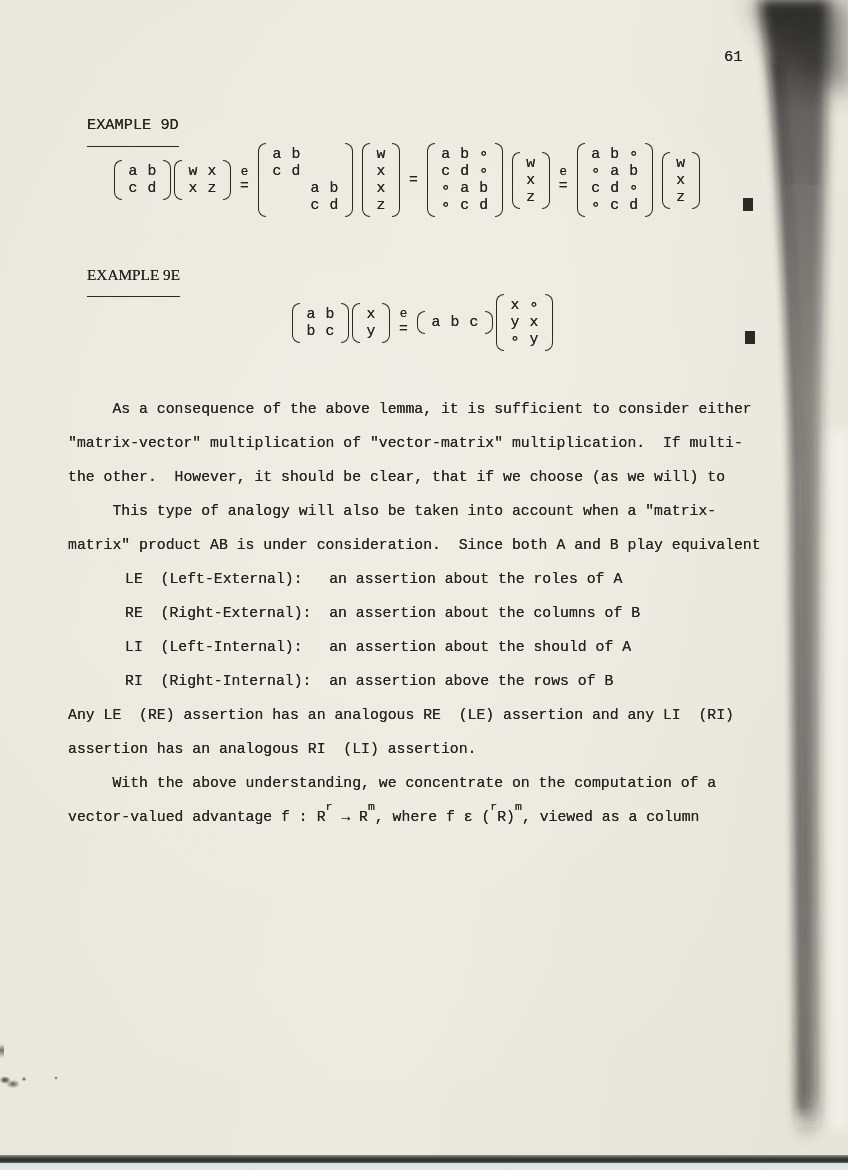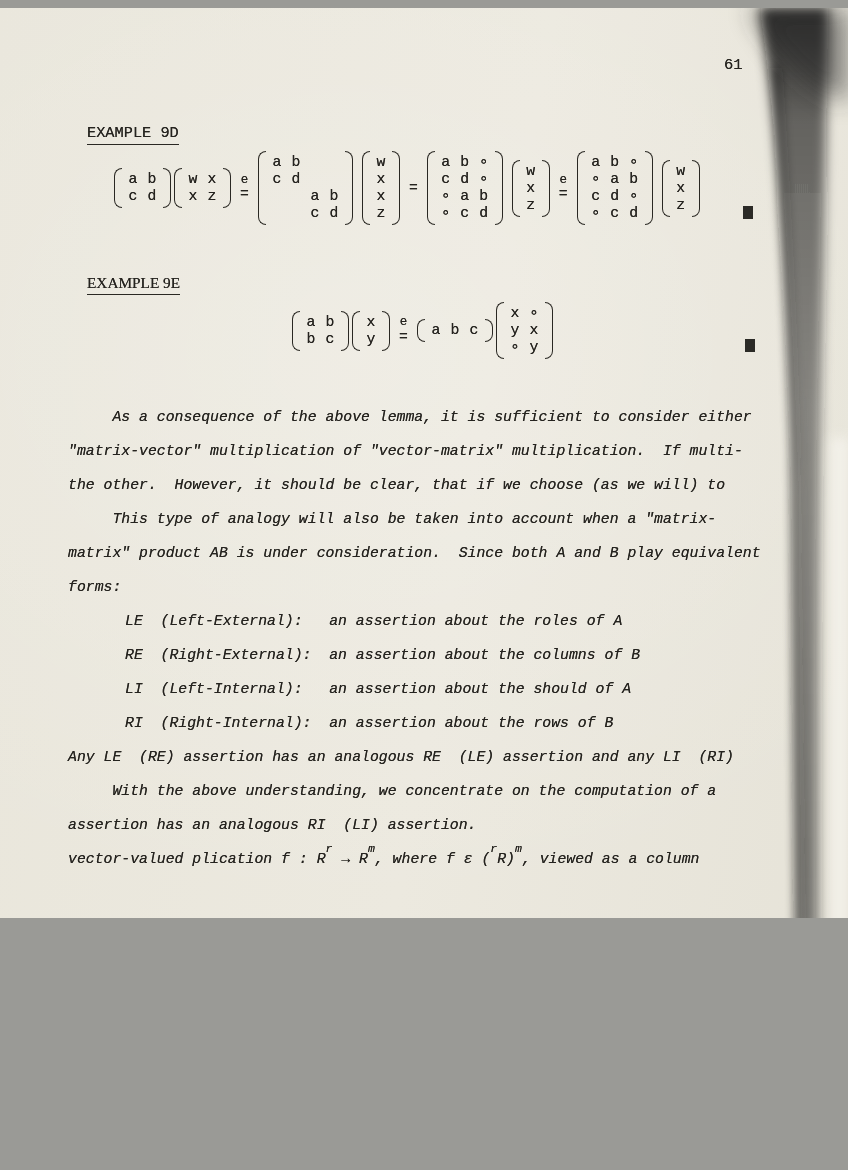--- a/index.html
+++ b/index.html
@@ -1,27 +1,26 @@
 <!DOCTYPE html>
 <html><head>
 <meta charset="utf-8">
 <style>
   html,body{margin:0;padding:0;background:#9a9a96;}
   .page{
-    position:relative;width:848px;height:910px;overflow:hidden;
+    position:relative;width:848px;height:1170px;overflow:hidden;
     background:
       radial-gradient(ellipse 120% 90% at 42% 38%, rgba(255,255,255,.20), rgba(255,255,255,0) 70%),
       linear-gradient(100deg, #e9e6db 0%, #ece9df 55%, #e6e3d8 100%);
     font-family:"Liberation Mono","DejaVu Sans Mono",monospace;
     color:#25231f;
     text-shadow:0 0 .5px rgba(37,35,31,.85);
-    margin-top:8px;
   }
   .pagenum{position:absolute;left:724px;top:48px;font-size:15.5px;}
-  .heading{position:absolute;font-size:15.3px;white-space:pre;padding-bottom:2px;border-bottom:1.7px solid #2a2823;}
+  .heading{position:absolute;font-size:15.3px;white-space:pre;padding-bottom:12px;border-bottom:1.7px solid #2a2823;}
   .h9d{left:87px;top:116px;}
   .h9e{left:87px;top:266px;font-family:Liberation Serif, serif;}
 
   
   .eq{position:absolute;display:flex;align-items:center;gap:9px;font-size:14.8px;}
   .eq1{left:114px;top:143px;}
   .eq2{left:292px;top:294px;}
   .group{display:inline-flex;align-items:center;gap:3px;}
   .mx{display:inline-flex;align-items:stretch;}
   .pl,.pr{width:7px;flex:none;}
@@ -31,21 +30,21 @@
   .mrow{display:flex;}
   .mcell{width:14px;height:17px;line-height:17px;text-align:center;}
   .mcell + .mcell{margin-left:5px;}
   .eeq{display:inline-flex;flex-direction:column;align-items:center;line-height:1;}
   .eeq .etop{font-size:12.5px;margin-bottom:1px;}
   .sym{line-height:1;}
   .qed{position:absolute;width:10px;height:13px;background:#2b2a26;}
 
   
   .body-text{position:absolute;left:68px;top:392px;width:724px;font-size:14.8px;}
-  .line{height:34px;line-height:34px;white-space:pre;font-style:italic;}
+  .line{height:34px;line-height:34px;white-space:pre;}
   .indent-list{padding-left:57px;}
   .line sup{font-size:11.5px;line-height:0;position:relative;top:-5px;}
 
   
   .scan-shadow{position:absolute;top:0;right:0;pointer-events:none;}
   .bottom-line{position:absolute;left:0;top:1155px;width:848px;height:8px;
     background:linear-gradient(to bottom,#8a928f 0%,#39423f 40%,#252c2b 65%,#55625f 100%);}
   .bottom-below{position:absolute;left:0;top:1163px;width:848px;height:7px;
     background:linear-gradient(to bottom,#d9e0dd,#e4e9e7);}
   .smudge{position:absolute;left:0;top:1068px;width:64px;height:24px;
@@ -307,29 +306,28 @@
     </span>
   </div>
   <div class="qed" style="left:745px;top:331px;"></div>
 
   <div class="body-text">
     <div class="line">     As a consequence of the above lemma, it is sufficient to consider either</div>
     <div class="line">"matrix-vector" multiplication of "vector-matrix" multiplication.  If multi-</div>
     <div class="line">the other.  However, it should be clear, that if we choose (as we will) to</div>
     <div class="line">     This type of analogy will also be taken into account when a "matrix-</div>
     <div class="line">matrix" product AB is under consideration.  Since both A and B play equivalent</div>
-    <div class="line">forms:</div>
     <div class="line indent-list">LE  (Left-External):   an assertion about the roles of A</div>
     <div class="line indent-list">RE  (Right-External):  an assertion about the columns of B</div>
     <div class="line indent-list">LI  (Left-Internal):   an assertion about the should of A</div>
-    <div class="line indent-list">RI  (Right-Internal):  an assertion about the rows of B</div>
+    <div class="line indent-list">RI  (Right-Internal):  an assertion above the rows of B</div>
     <div class="line">Any LE  (RE) assertion has an analogous RE  (LE) assertion and any LI  (RI)</div>
+    <div class="line">assertion has an analogous RI  (LI) assertion.</div>
     <div class="line">     With the above understanding, we concentrate on the computation of a</div>
-    <div class="line">assertion has an analogous RI  (LI) assertion.</div>
-    <div class="line"><span>vector-valued plication f : R</span><sup>r</sup><span> → R</span><sup>m</sup><span>, where f ε (</span><sup>r</sup><span>R)</span><sup>m</sup><span>, viewed as a column</span></div>
+    <div class="line"><span>vector-valued advantage f : R</span><sup>r</sup><span> → R</span><sup>m</sup><span>, where f ε (</span><sup>r</sup><span>R)</span><sup>m</sup><span>, viewed as a column</span></div>
   </div>
 
   <svg class="scan-shadow" width="130" height="1170" viewBox="0 0 130 1170">
     <defs>
       <linearGradient id="bandfade" x1="0" y1="0" x2="0" y2="1">
         <stop offset="0" stop-color="#101010" stop-opacity="0.88"></stop>
         <stop offset="0.10" stop-color="#181818" stop-opacity="0.62"></stop>
         <stop offset="0.35" stop-color="#202020" stop-opacity="0.50"></stop>
         <stop offset="0.75" stop-color="#202020" stop-opacity="0.55"></stop>
         <stop offset="0.96" stop-color="#202020" stop-opacity="0.50"></stop>

